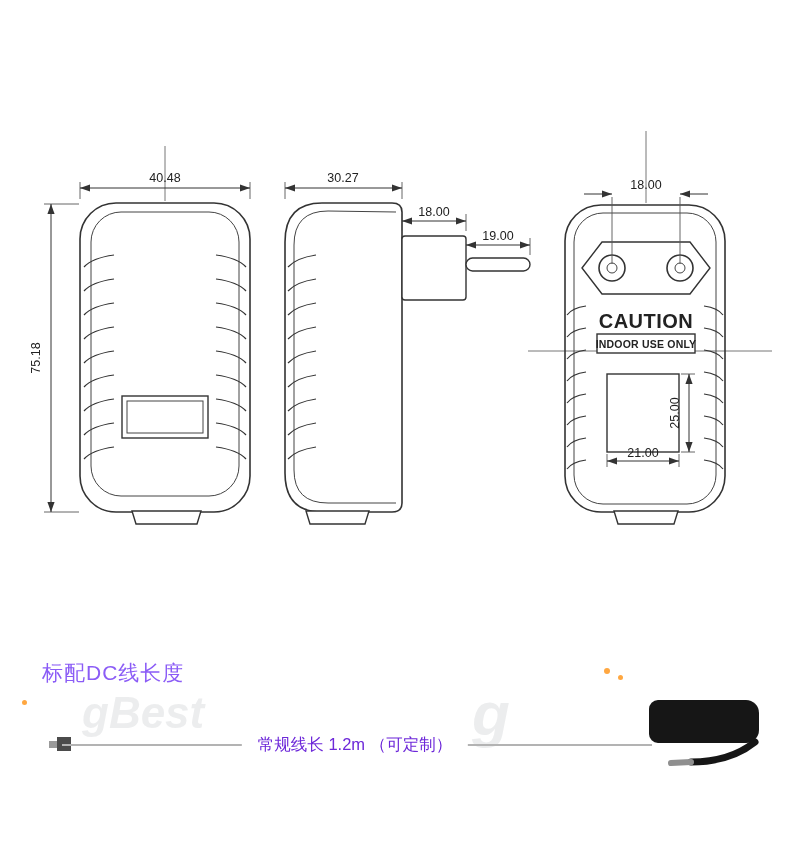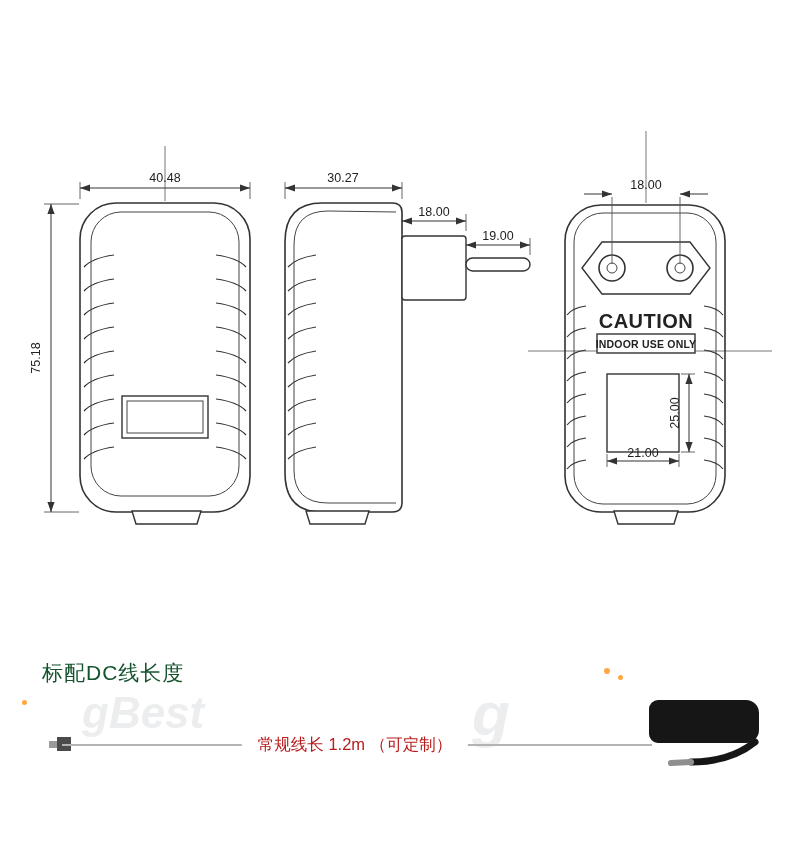--- a/index.html
+++ b/index.html
@@ -11,28 +11,28 @@
   .caution-title{font-size:20px;font-weight:bold;letter-spacing:.5px;}
   .caution-sub{font-size:10.5px;font-weight:bold;letter-spacing:.2px;}
   .outline{fill:none;stroke:#333;stroke-width:1.6;}
   .inner{fill:none;stroke:#444;stroke-width:1;}
   .rib{fill:none;stroke:#333;stroke-width:1.2;}
   .dimline{stroke:#333;stroke-width:1;fill:none;}
   .ext{stroke:#555;stroke-width:.9;}
   .center{stroke:#666;stroke-width:.9;}
   .whitefill{fill:#fff;stroke:#333;stroke-width:1.4;}
 
-  .heading{position:absolute;left:42px;top:659px;font-size:21px;color:#14532d;
+  .heading{position:absolute;left:42px;top:659px;font-size:21px;color:#8b5cf6;
            letter-spacing:1px;z-index:3;}
   .cable-line{position:absolute;left:62px;top:744px;width:590px;height:2px;
               background:#b3b3b3;z-index:2;}
   .dc-tip{position:absolute;left:57px;top:737px;width:14px;height:14px;background:#4b4b4b;z-index:2;}
   .dc-tip-nub{position:absolute;left:49px;top:741px;width:8px;height:7px;background:#9a9a9a;z-index:2;}
   .cable-note{position:absolute;left:355px;top:745px;transform:translate(-50%,-50%);
-              background:#fff;padding:0 16px;font-size:16.5px;color:#b91c1c;
+              background:#fff;padding:0 16px;font-size:16.5px;color:#6d28d9;
               white-space:nowrap;z-index:3;}
   .connector{position:absolute;left:649px;top:700px;width:110px;height:43px;
              background:#161616;border-radius:9px 13px 13px 9px;z-index:3;}
   svg.tail{position:absolute;left:655px;top:736px;z-index:2;}
 
   .wm{position:absolute;color:#8d9399;opacity:.16;font-style:italic;font-weight:bold;z-index:1;}
   .wm-left{left:82px;top:688px;font-size:44px;}
   .wm-right{left:472px;top:678px;font-size:62px;}
   .wm-dot{position:absolute;background:#ff8a00;opacity:.75;border-radius:50%;z-index:1;}
   .dot1{left:604px;top:668px;width:6px;height:6px;}

